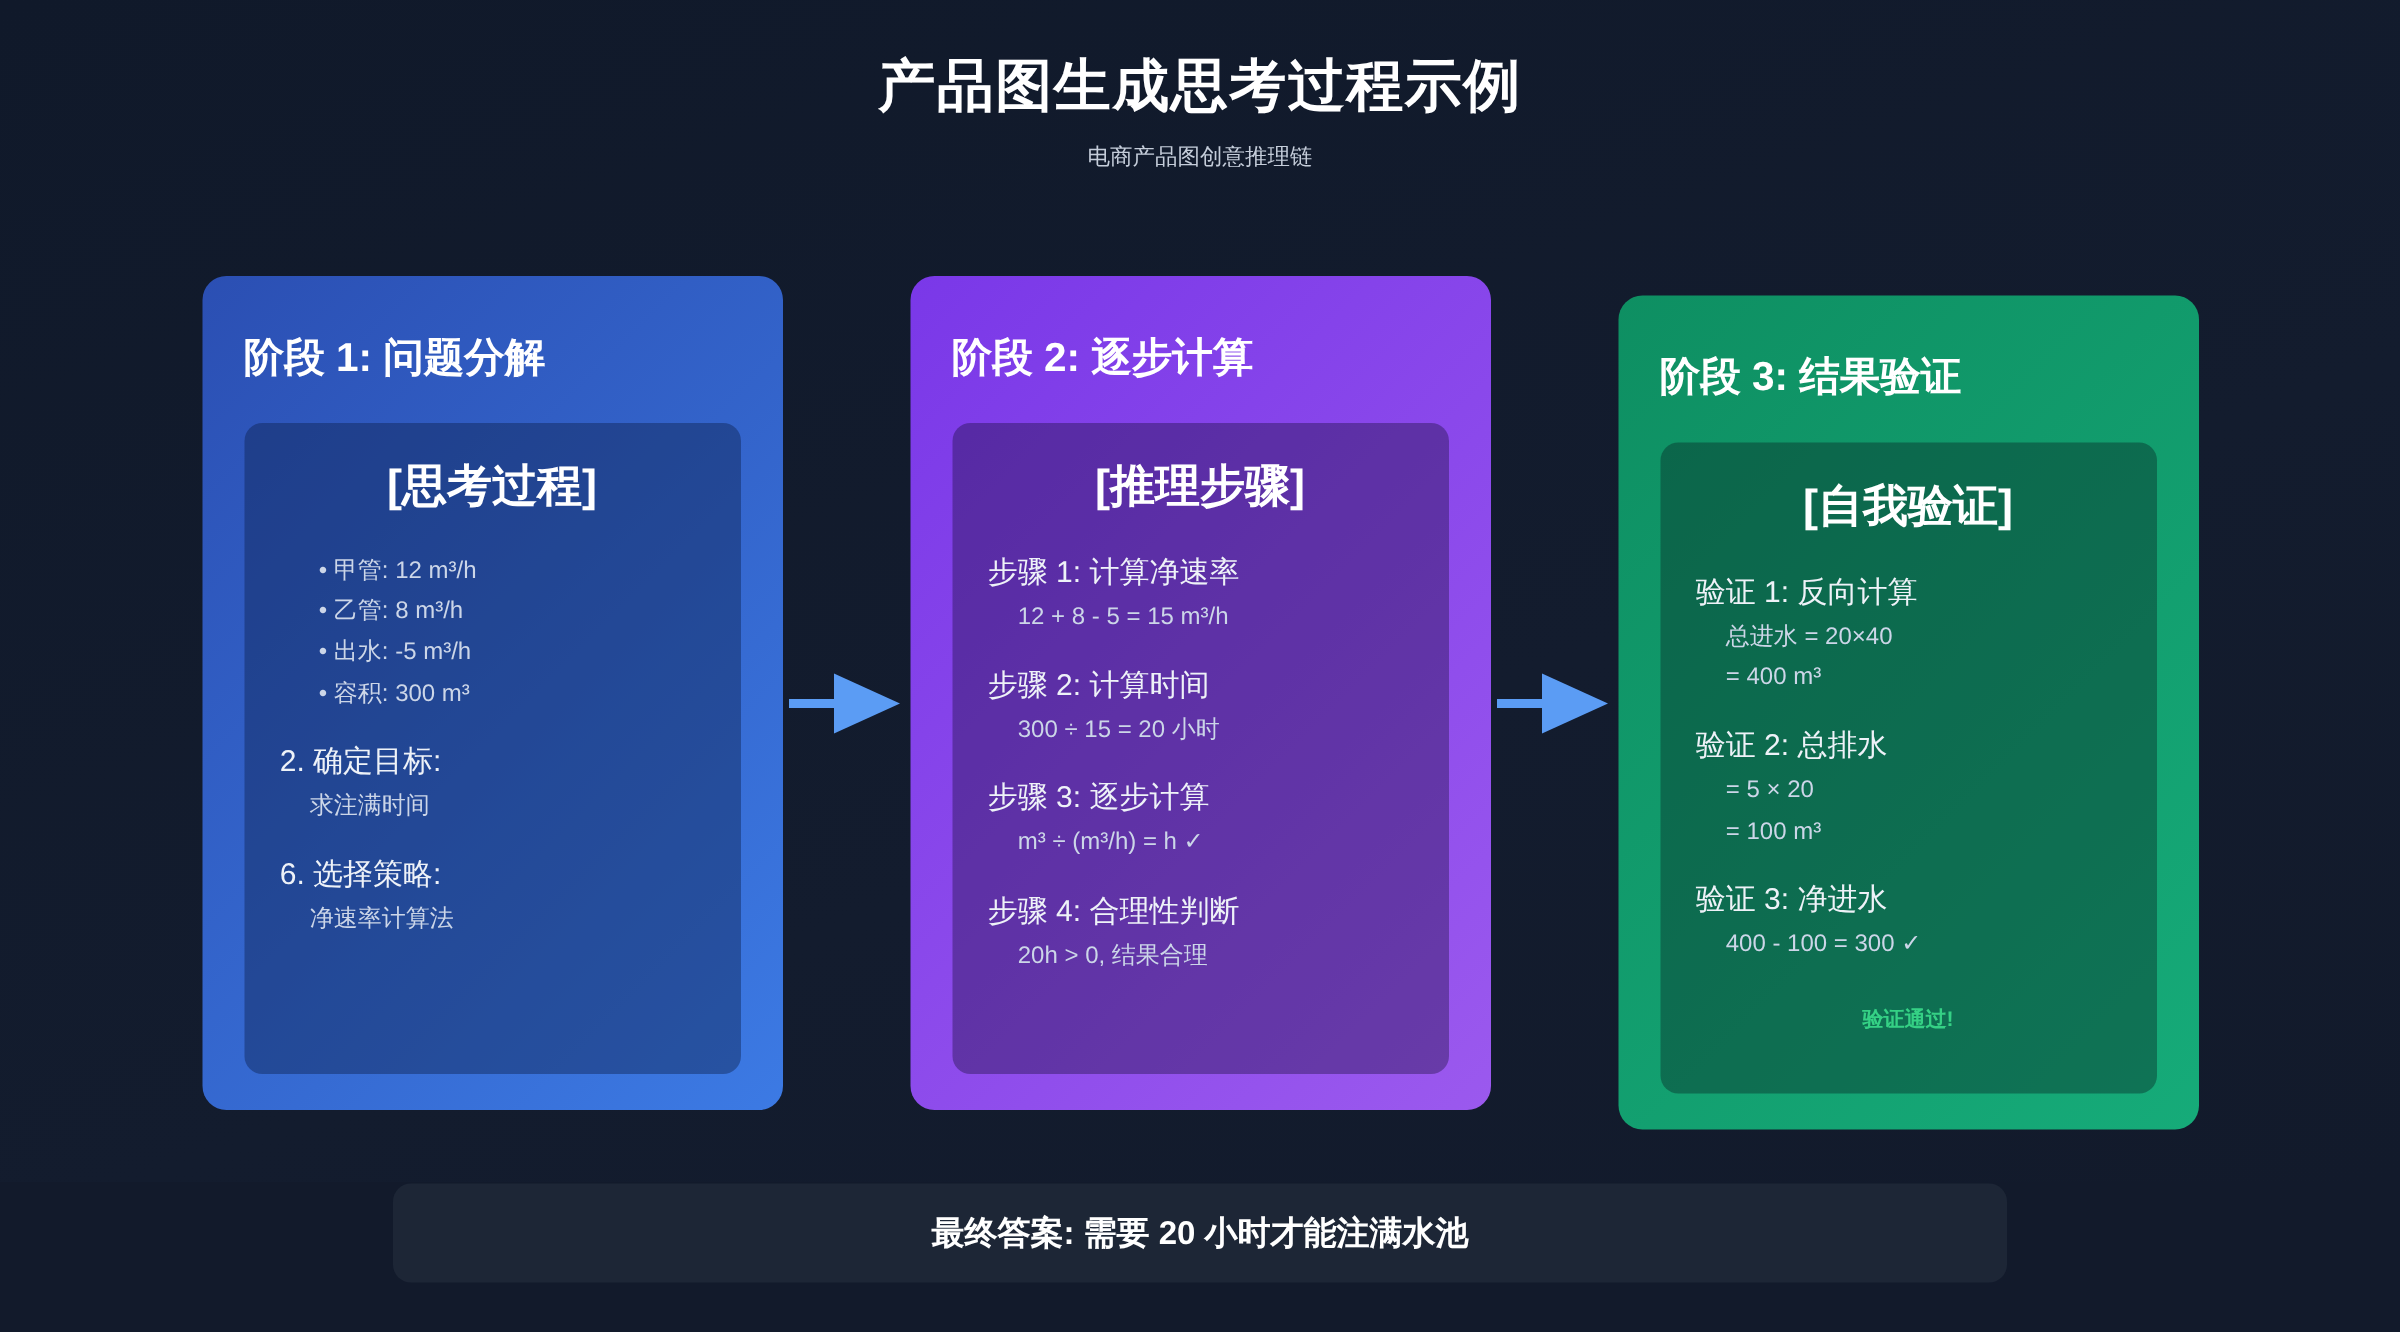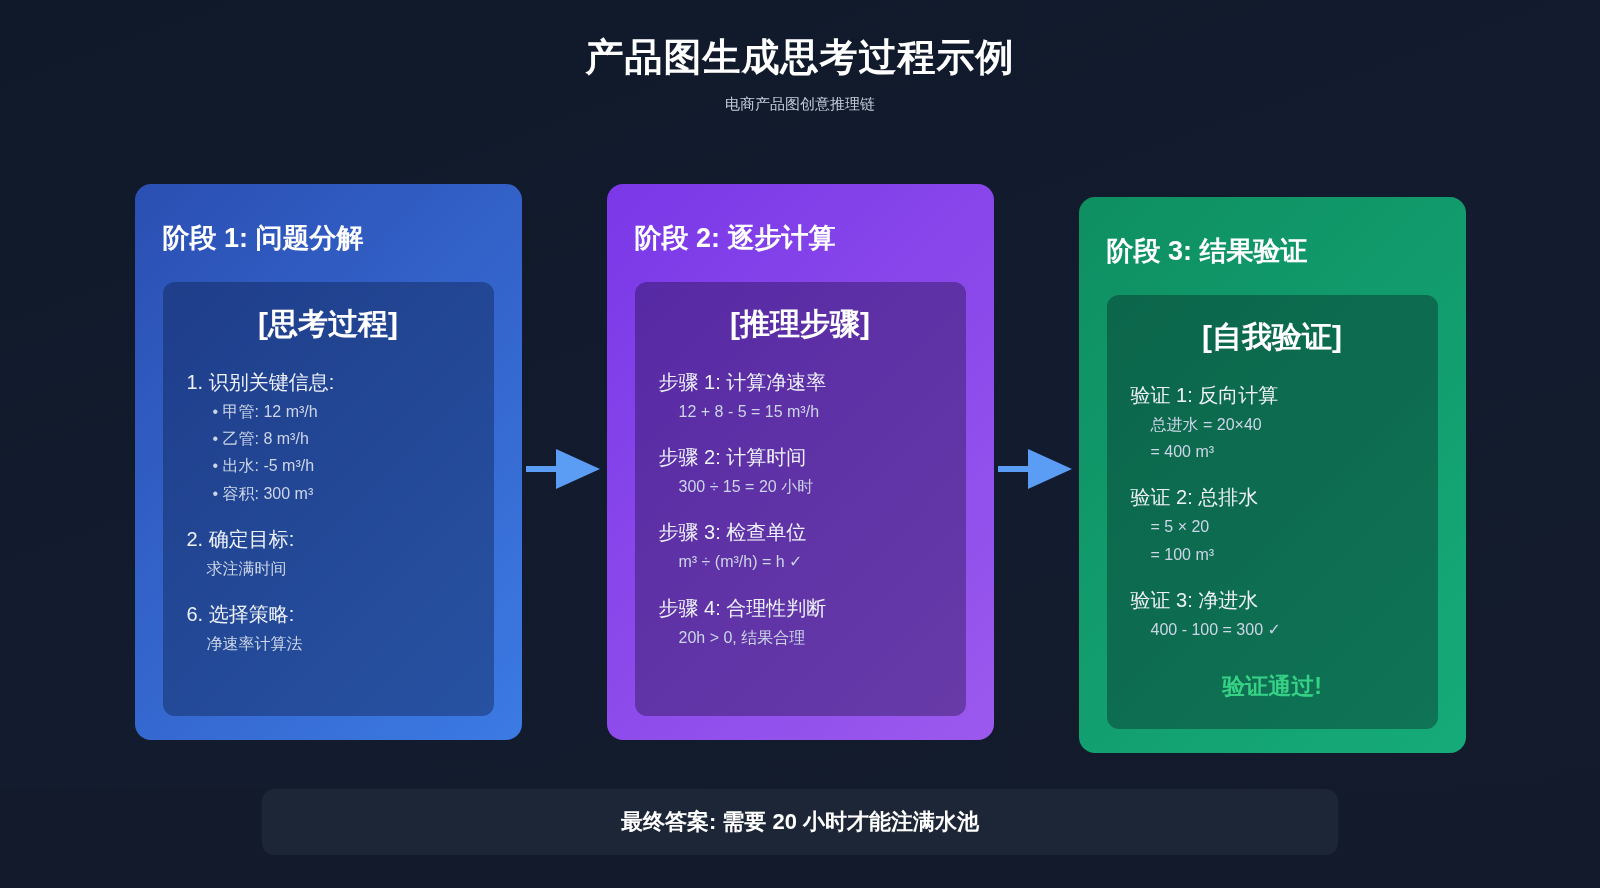--- a/index.html
+++ b/index.html
@@ -40,21 +40,21 @@
   .panel-2 { background: rgba(24, 12, 56, 0.38); }
   .panel-3 { background: rgba(6, 40, 38, 0.42); }
 
   .panel-header { text-align: center; font-size: 30px; font-weight: 700; color: #ffffff; margin-bottom: 22px; }
 
   .block { margin-bottom: 17px; }
   .block-heading { font-size: 20px; color: #eef2f8; line-height: 1.55; }
   .block-line { font-size: 16px; color: #ccd6e8; line-height: 1.7; padding-left: 20px; }
   .panel-1 .block-line.bullet { padding-left: 26px; }
 
-  .panel-footer { text-align: center; font-size: 23px; font-weight: 700; color: #35d185; margin-top: 28px; }
+  .panel-footer { text-align: center; font-size: 14px; font-weight: 700; color: #35d185; margin-top: 28px; }
 
   
   .arrow-cell { width: 85px; display: flex; align-items: center; justify-content: center; }
 
   
   .answer-bar {
     margin: 36px auto 0 auto;
     width: 1076px; height: 66px;
     background: #1d2636;
     border-radius: 12px;
@@ -72,21 +72,20 @@
     <div class="page-subtitle">电商产品图创意推理链</div>
   </div>
 
   <div class="flow-row">
 
     <section class="card card-1">
       <h2 class="card-title">阶段 1: 问题分解</h2>
       <div class="panel panel-1">
         <div class="panel-header">[思考过程]</div>
         <div class="block">
-          <div class="block-heading">1. 识别关键信息:</div>
           <div class="block-line bullet">• 甲管: 12 m³/h</div>
           <div class="block-line bullet">• 乙管: 8 m³/h</div>
           <div class="block-line bullet">• 出水: -5 m³/h</div>
           <div class="block-line bullet">• 容积: 300 m³</div>
         </div>
         <div class="block">
           <div class="block-heading">2. 确定目标:</div>
           <div class="block-line">求注满时间</div>
         </div>
         <div class="block">
@@ -109,21 +108,21 @@
         <div class="panel-header">[推理步骤]</div>
         <div class="block">
           <div class="block-heading">步骤 1: 计算净速率</div>
           <div class="block-line">12 + 8 - 5 = 15 m³/h</div>
         </div>
         <div class="block">
           <div class="block-heading">步骤 2: 计算时间</div>
           <div class="block-line">300 ÷ 15 = 20 小时</div>
         </div>
         <div class="block">
-          <div class="block-heading">步骤 3: 检查单位</div>
+          <div class="block-heading">步骤 3: 逐步计算</div>
           <div class="block-line">m³ ÷ (m³/h) = h ✓</div>
         </div>
         <div class="block">
           <div class="block-heading">步骤 4: 合理性判断</div>
           <div class="block-line">20h &gt; 0, 结果合理</div>
         </div>
       </div>
     </section>
 
     <div class="arrow-cell">

